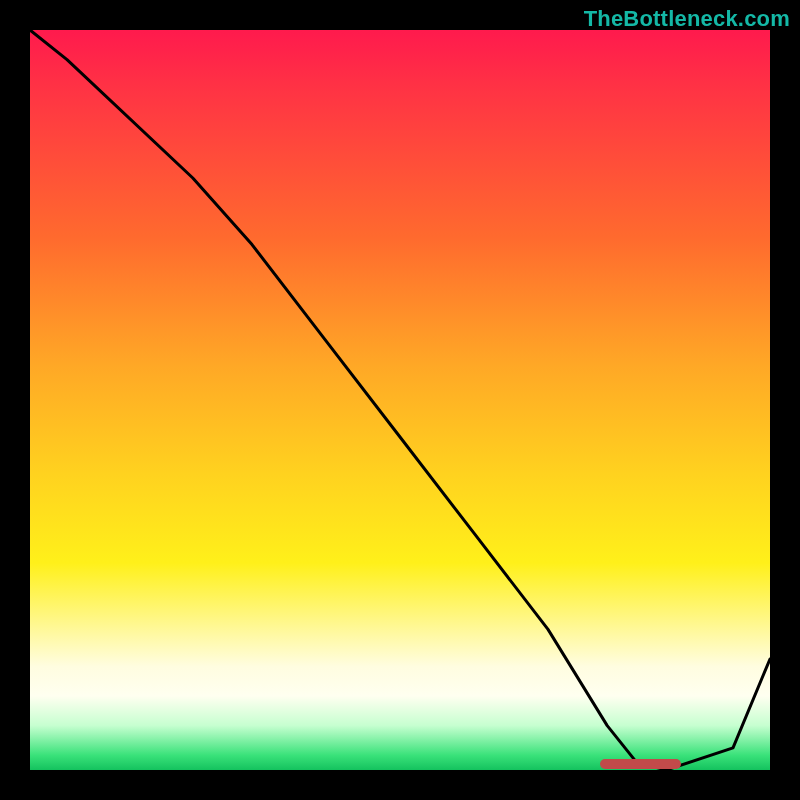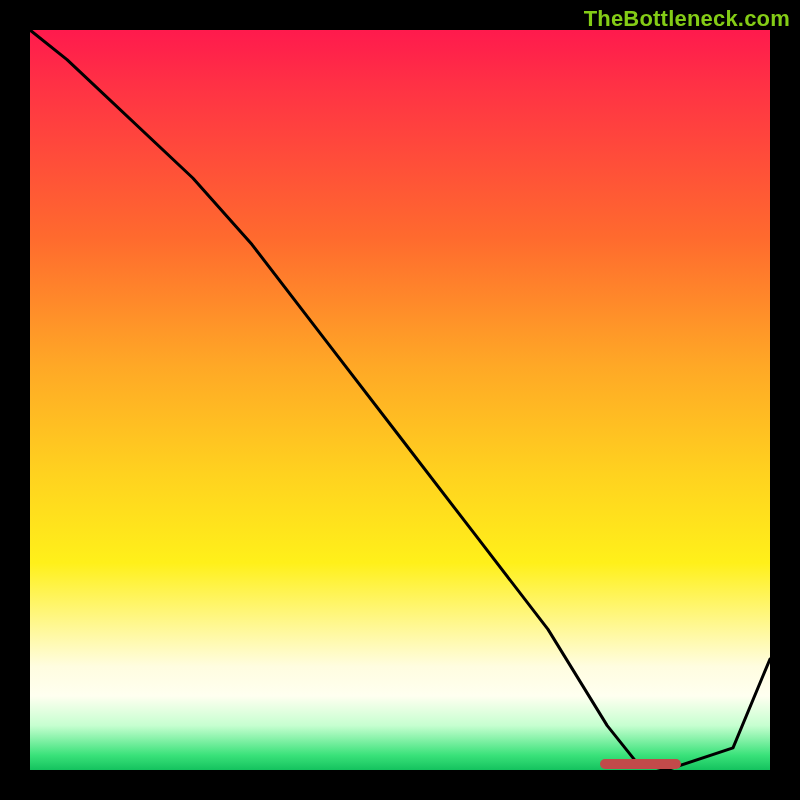--- a/index.html
+++ b/index.html
@@ -13,21 +13,21 @@
   }
   .wrap {
     position: relative;
     width: 800px;
     height: 800px;
   }
   .watermark {
     position: absolute;
     top: 6px;
     right: 10px;
-    color: #84cc16;
+    color: #14b8a6;
     font-size: 22px;
     font-weight: 600;
     letter-spacing: 0.2px;
     user-select: none;
   }
   .gradient {
     position: absolute;
     left: 30px;
     top: 30px;
     width: 740px;

